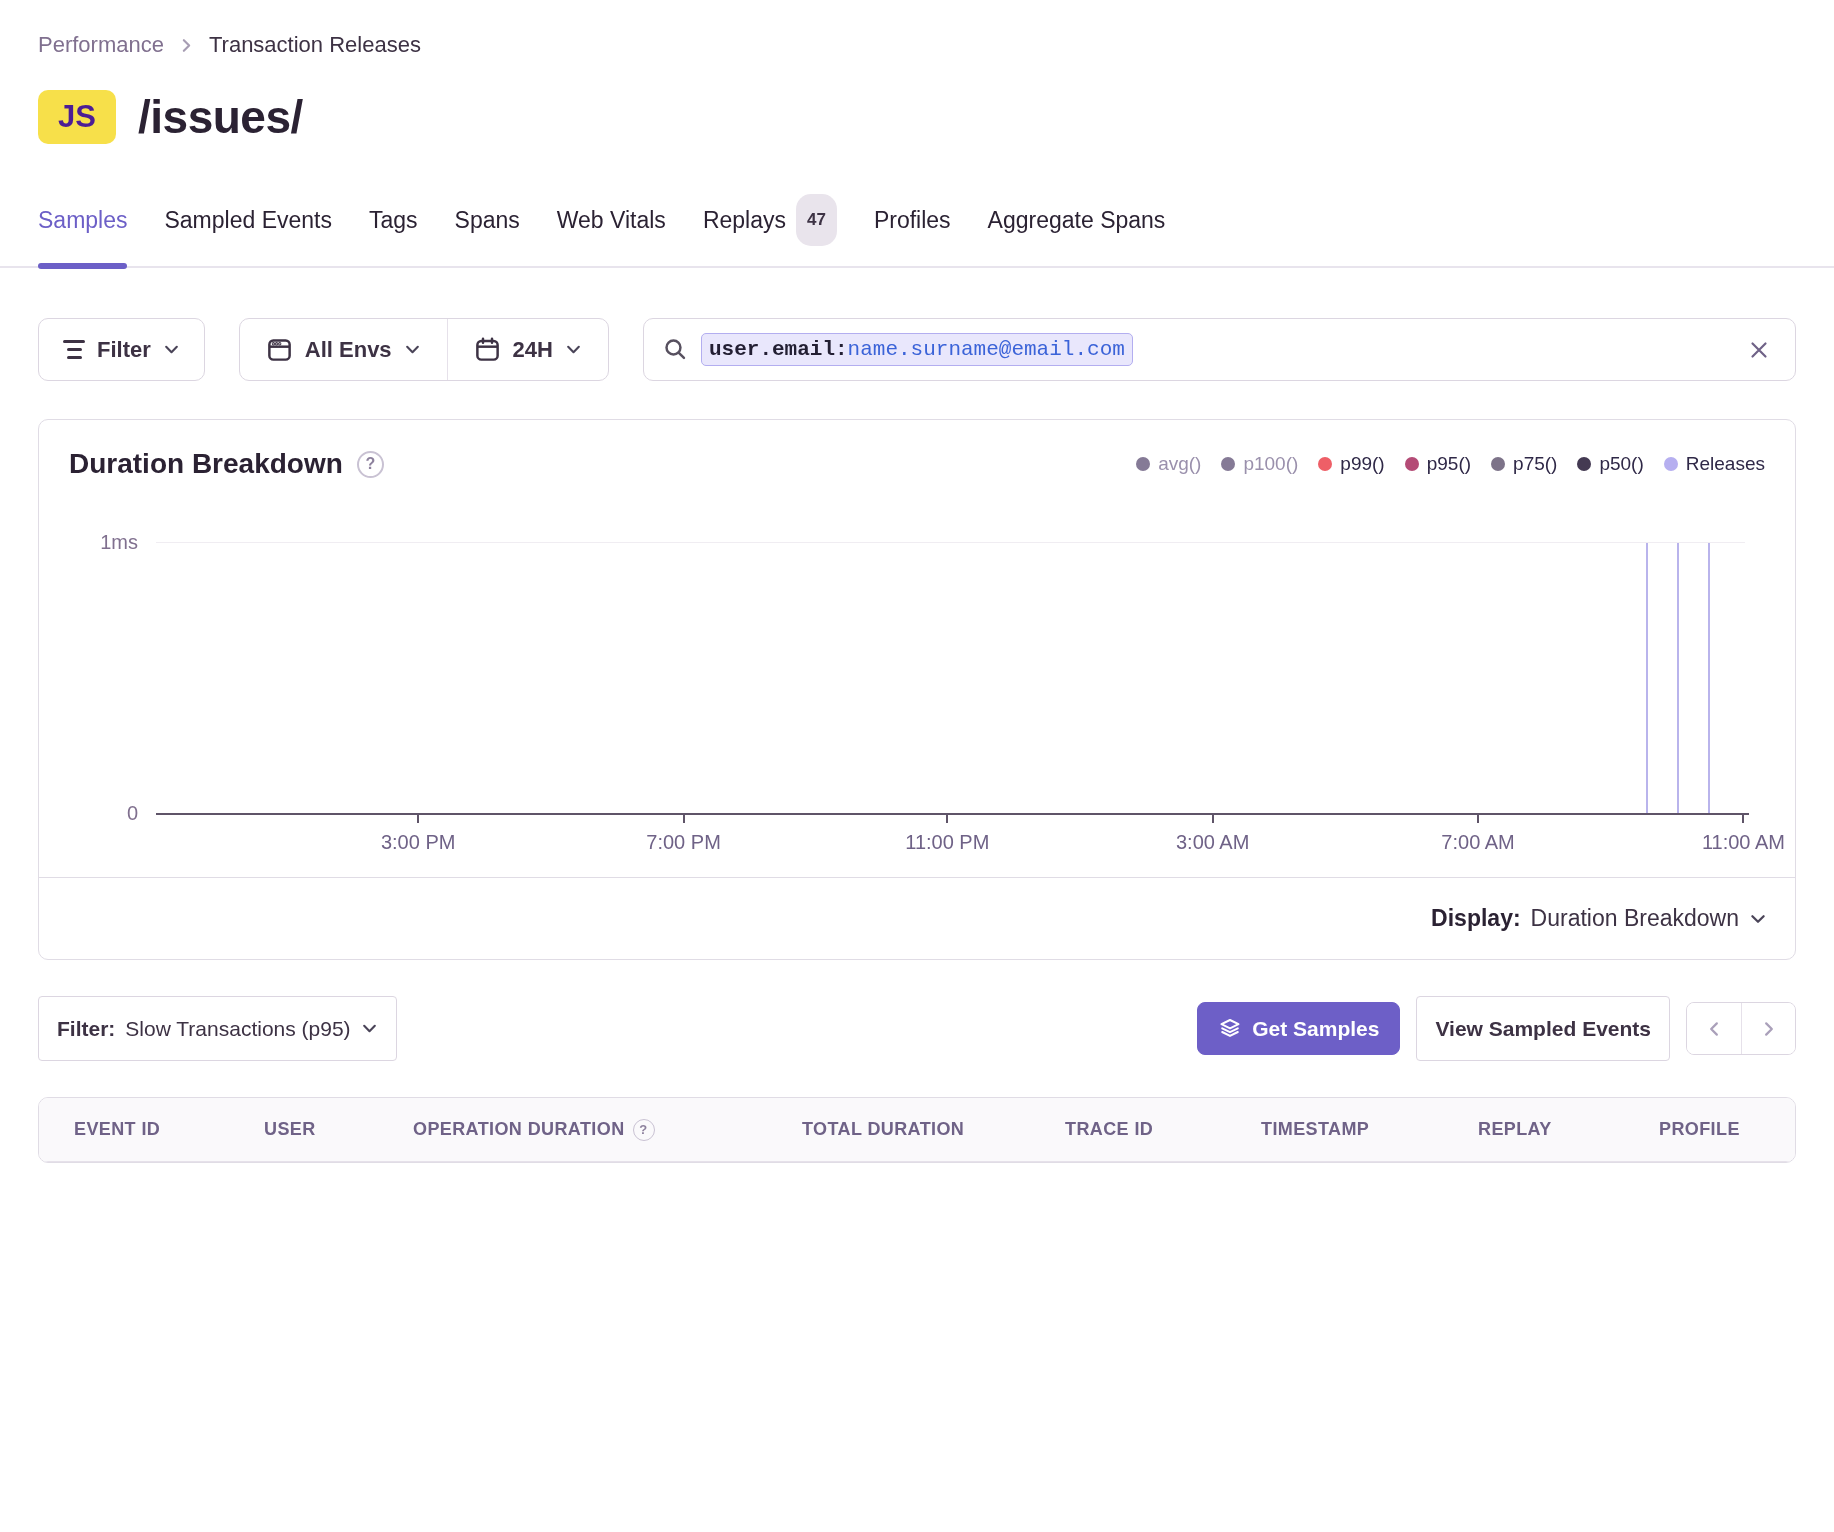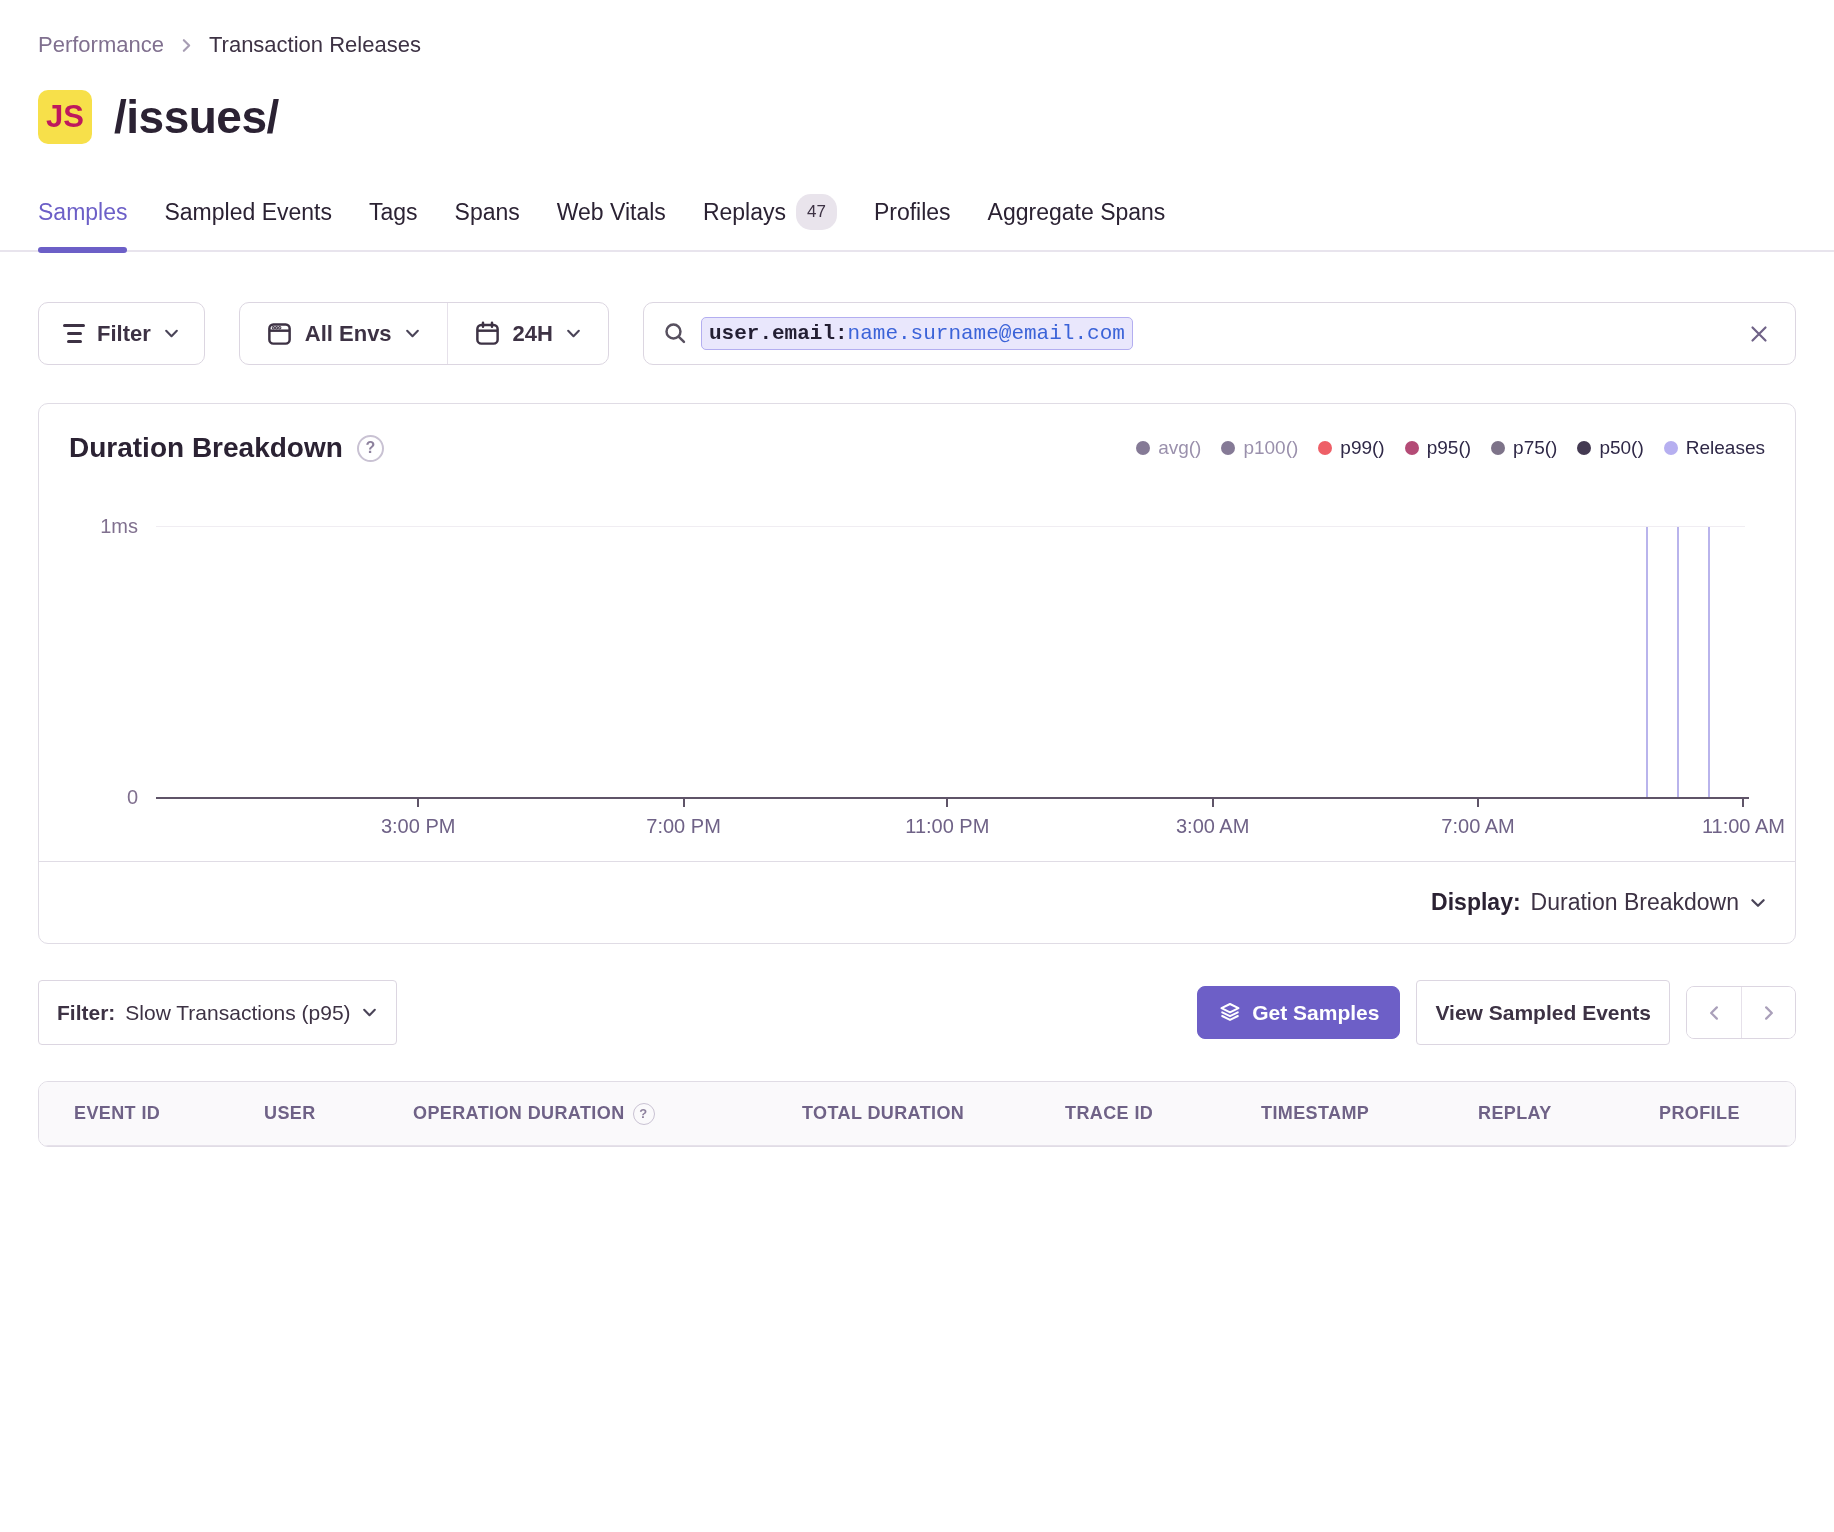--- a/index.html
+++ b/index.html
@@ -14,32 +14,32 @@
 
   
   .breadcrumb { display: flex; align-items: center; gap: 14px; margin-top: 32px; font-size: 22px; }
   .breadcrumb a { color: #80708f; text-decoration: none; cursor: pointer; }
   .breadcrumb .crumb-current { color: #3d3244; }
   .crumb-sep { color: #a79db3; display: flex; align-items: center; }
 
   
   .title-row { display: flex; align-items: center; gap: 22px; margin-top: 32px; }
   .platform-badge {
-    width: 54px; height: 54px; border-radius: 10px; background: #f7e04a;
+    width: 78px; height: 54px; border-radius: 10px; background: #f7e04a;
     display: flex; align-items: center; justify-content: center;
-    font-size: 31px; font-weight: 700; color: #be185d;
+    font-size: 31px; font-weight: 700; color: #4c1d95;
   }
   h1.page-title { font-size: 46px; font-weight: 700; color: #2b2233; letter-spacing: -0.5px; }
 
   
   .tabs-row { margin: 50px -38px 0 -38px; padding: 0 38px; border-bottom: 2px solid #e8e4ed; display: flex; gap: 37px; }
   .tab { position: relative; padding-bottom: 20px; font-size: 23px; color: #2b2233; text-decoration: none; cursor: pointer; display: flex; align-items: center; gap: 10px; }
   .tab.active { color: #6c5fc7; }
   .tab.active::after { content: ""; position: absolute; left: 0; right: 0; bottom: -3px; height: 6px; border-radius: 3px; background: #6c5fc7; }
-  .tab-badge { background: #e9e4ec; border-radius: 15px; padding: 8px 11px; font-size: 17px; font-weight: 400; color: #3d3244; }
+  .tab-badge { background: #e9e4ec; border-radius: 15px; padding: 16px 11px; font-size: 17px; font-weight: 700; color: #3d3244; }
 
   
   .filter-row { display: flex; align-items: stretch; gap: 34px; margin-top: 50px; height: 63px; }
   .btn { display: flex; align-items: center; gap: 12px; border: 1px solid #dcd6e1; border-radius: 10px; background: #fff; font-size: 22px; font-weight: 700; color: #3d3244; padding: 0 24px; cursor: pointer; font-family: inherit; }
   .chev { color: #4a4458; display: flex; }
   .filter-icon { display: flex; flex-direction: column; align-items: center; gap: 5px; }
   .filter-icon span { display: block; height: 3px; border-radius: 2px; background: #3d3244; }
   .filter-icon span:nth-child(1) { width: 22px; }
   .filter-icon span:nth-child(2) { width: 15px; }
   .filter-icon span:nth-child(3) { width: 15px; }

